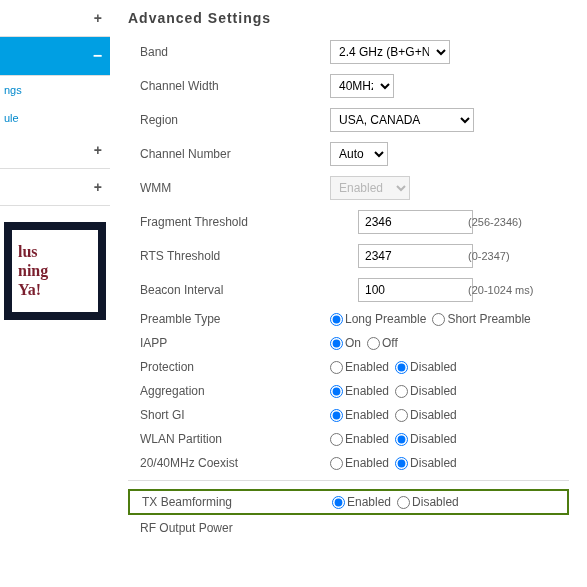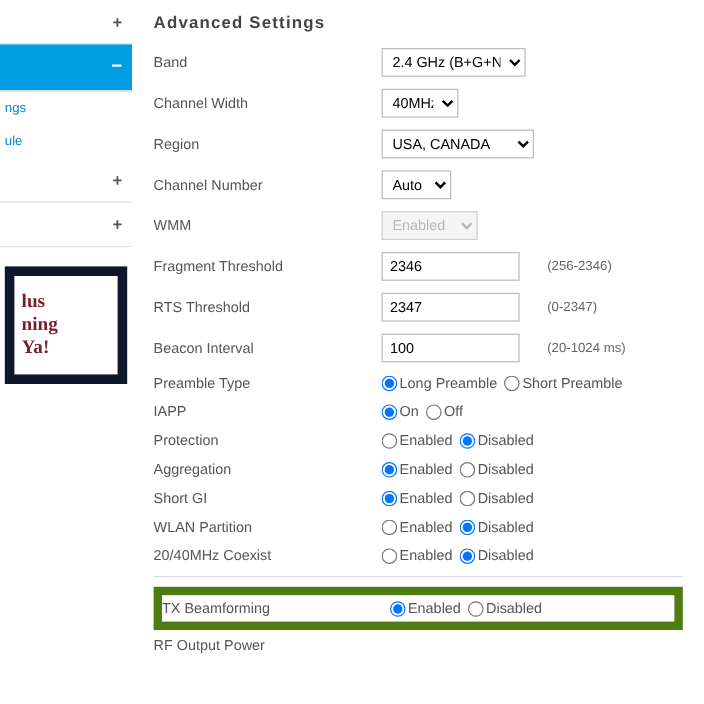--- a/index.html
+++ b/index.html
@@ -9,29 +9,29 @@
   .side-item { border-bottom: 1px solid #ddd; padding: 10px 8px; display: flex; justify-content: flex-end; align-items: center; font-size: 11px; color: #555; }
   .side-item.active { background: #009fe3; color: #fff; }
   .side-sub { padding: 8px 8px 8px 4px; font-size: 11px; color: #0088cc; }
   .side-plus { font-weight: bold; font-size: 14px; }
   .side-minus { font-weight: bold; font-size: 16px; color: #fff; }
   .promo { margin: 16px 4px; border: 8px solid #0f172a; padding: 12px 6px; }
   .promo-line { color: #7a1e2d; font-family: Georgia, serif; font-weight: bold; font-size: 16px; line-height: 1.2; }
   .main { flex: 1; padding: 10px 18px; }
   .title { font-weight: bold; font-size: 14px; color: #444; letter-spacing: 1px; margin-bottom: 14px; }
   .row { display: flex; align-items: center; margin-bottom: 10px; font-size: 12px; color: #555; }
-  .label { width: 190px; }
+  .label { width: 190px; margin-left: 12px; }
   .control { width: 130px; }
   .hint { margin-left: 8px; font-size: 11px; color: #666; }
   select { border: 1px solid #bbb; padding: 3px 4px; font-size: 12px; background: #fff; height: 24px; }
   select.disabled { color: #999; background: #f2f2f2; }
-  input[type=text] { border: 1px solid #bbb; padding: 4px 6px; font-size: 12px; width: 115px; height: 24px; }
+  input[type=text] { border: 1px solid #bbb; padding: 4px 6px; font-size: 12px; width: 115px; height: 24px; margin-left: 28px; }
   .radio-group { display: flex; gap: 6px; align-items: center; font-size: 12px; }
   .radio-opt { display: flex; align-items: center; gap: 2px; }
-  .highlight-row { border: 7px solid #4d7c0f; padding: 4px 0; margin-bottom: 6px; }
+  .highlight-row { border: 2px solid #4d7c0f; padding: 4px 0; margin-bottom: 6px; }
   .btn-row { display: flex; gap: 18px; align-items: center; margin-top: 14px; }
   .btn { border: 1px solid #bbb; background: #eee; padding: 6px 0; width: 100px; text-align: center; font-size: 12px; cursor: pointer; }
   .annotation { color: #b03050; font-family: Georgia, serif; font-weight: bold; font-size: 17px; line-height: 1.2; margin-left: 40px; }
   .sep { border-top: 1px solid #ddd; margin: 4px 0 8px; }
   .rf-group { display: flex; gap: 10px; }
 </style>
 </head>
 <body>
 
 <div class="container">
@@ -63,21 +63,21 @@
     <div class="row">
         <div class="label">Band</div>
         <div class="control"><select style="width:120px"><option>2.4 GHz (B+G+N)</option></select></div>
       </div>
     <div class="row">
         <div class="label">Channel Width</div>
         <div class="control"><select style="width:64px"><option>40MHz</option></select></div>
       </div>
     <div class="row">
         <div class="label">Region</div>
-        <div class="control"><select style="width:127px"><option>USA, CANADA</option></select></div>
+        <div class="control"><select style="width:144px"><option>USA, CANADA</option></select></div>
       </div>
     <div class="row">
         <div class="label">Channel Number</div>
         <div class="control"><select style="width:58px"><option>Auto</option></select></div>
       </div>
     <div class="row">
         <div class="label">WMM</div>
         <div class="control"><select style="width:80px" class="disabled" disabled=""><option>Enabled</option></select></div>
       </div>
     <div class="row">

